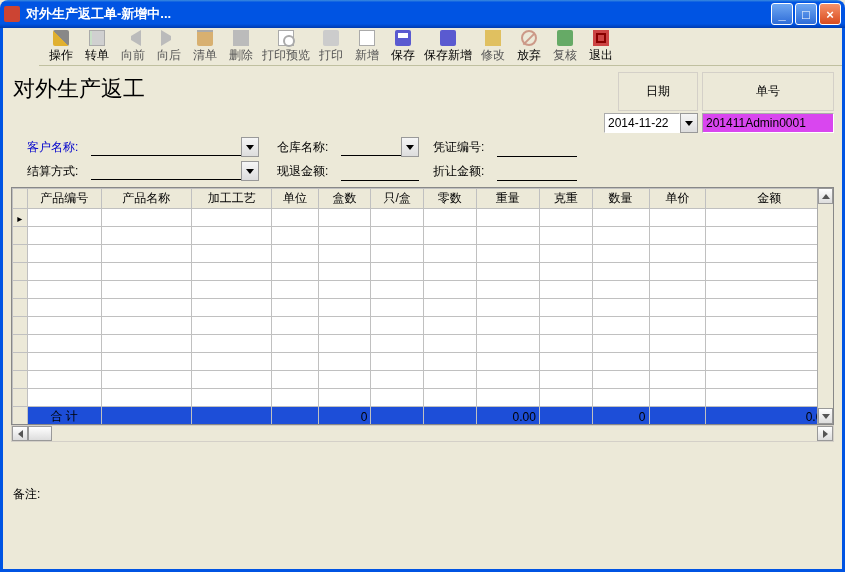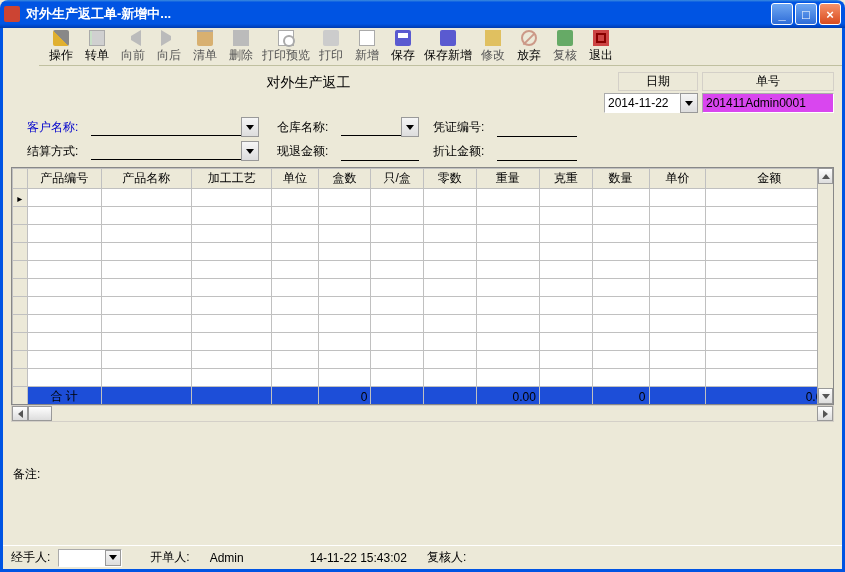--- a/index.html
+++ b/index.html
@@ -37,24 +37,24 @@
 .ic-edit{background:#e0c060;}
 .ic-cancel{width:14px;height:14px;border:2px solid #c98;border-radius:50%;position:relative;}
 .ic-cancel::after{content:"";position:absolute;left:45%;top:-1px;width:2px;height:16px;background:#c98;transform:rotate(45deg);}
 .ic-review{background:#6a6;border-radius:2px;}
 .ic-exit{background:#c44;position:relative;}
 .ic-exit::after{content:"";position:absolute;left:3px;top:3px;right:3px;bottom:3px;border:2px solid #800;}
 
 .content { padding: 6px 8px; }
 
 .docheader { display:flex; align-items:flex-start;}
-.pagetitle { font-family: "SimHei","黑体",sans-serif; font-size: 14px; font-weight:normal; color:#000; flex:1; padding:2px 0 10px 2px;text-align:center;}
+.pagetitle { font-family: "SimHei","黑体",sans-serif; font-size: 22px; font-weight:normal; color:#000; flex:1; padding:2px 0 10px 2px;}
 .header-right{display:flex;flex-direction:column;gap:2px;align-items:flex-end;}
 .hdrlabels{display:flex;gap:4px;}
-.hdrlabels .lblbox{width:80px; text-align:center; padding:0 0; background:#ece9d8;border:1px solid #d4d0c8;}
+.hdrlabels .lblbox{width:80px; text-align:center; padding:10px 0; background:#ece9d8;border:1px solid #d4d0c8;}
 .hdrlabels .lblbox + .lblbox{width:132px;}
 .hdrvals{display:flex;gap:4px;}
 .datebox{width:76px;height:20px;border:1px inset #fff;background:#fff;padding:2px 3px;font-size:12px;}
 .ddbtn{width:18px;height:20px;background:linear-gradient(#f5f5f5,#ddd);border:1px solid #999;display:flex;align-items:center;justify-content:center;}
 .ddbtn::after{content:"";border-left:4px solid transparent;border-right:4px solid transparent;border-top:5px solid #000;}
 .numbox{width:132px;height:20px;border:1px inset #fff;background:#d946ef;padding:2px 3px;}
 
 .formrow{display:flex;align-items:center;gap:4px;margin:4px 16px;}
 .flabel{width:60px;text-align:left;}
 .flabel.blue{color:#0000cc;}
@@ -443,30 +443,14 @@
       <div class="sbtn l"></div>
       <div class="thumb"></div>
       <div class="sbtn r"></div>
     </div>
 
     <div class="remarkrow">
       <span>备注:</span>
     </div>
   </div>
 
-  <div class="statusbar">
-    <span>经手人:</span>
-    <div class="sb-combo">
-        <span></span>
-        <div class="ddbtn"></div>
-      </div>
-    <span style="width:12px"></span>
-    <span>开单人:</span>
-    <span style="width:4px"></span>
-    <span>Admin</span>
-    <span style="width:50px"></span>
-    <span>14-11-22 15:43:02</span>
-    <span style="width:4px"></span>
-    <span>复核人:</span>
-    <span></span>
-  </div>
 
 </div>
 
 </body></html>

